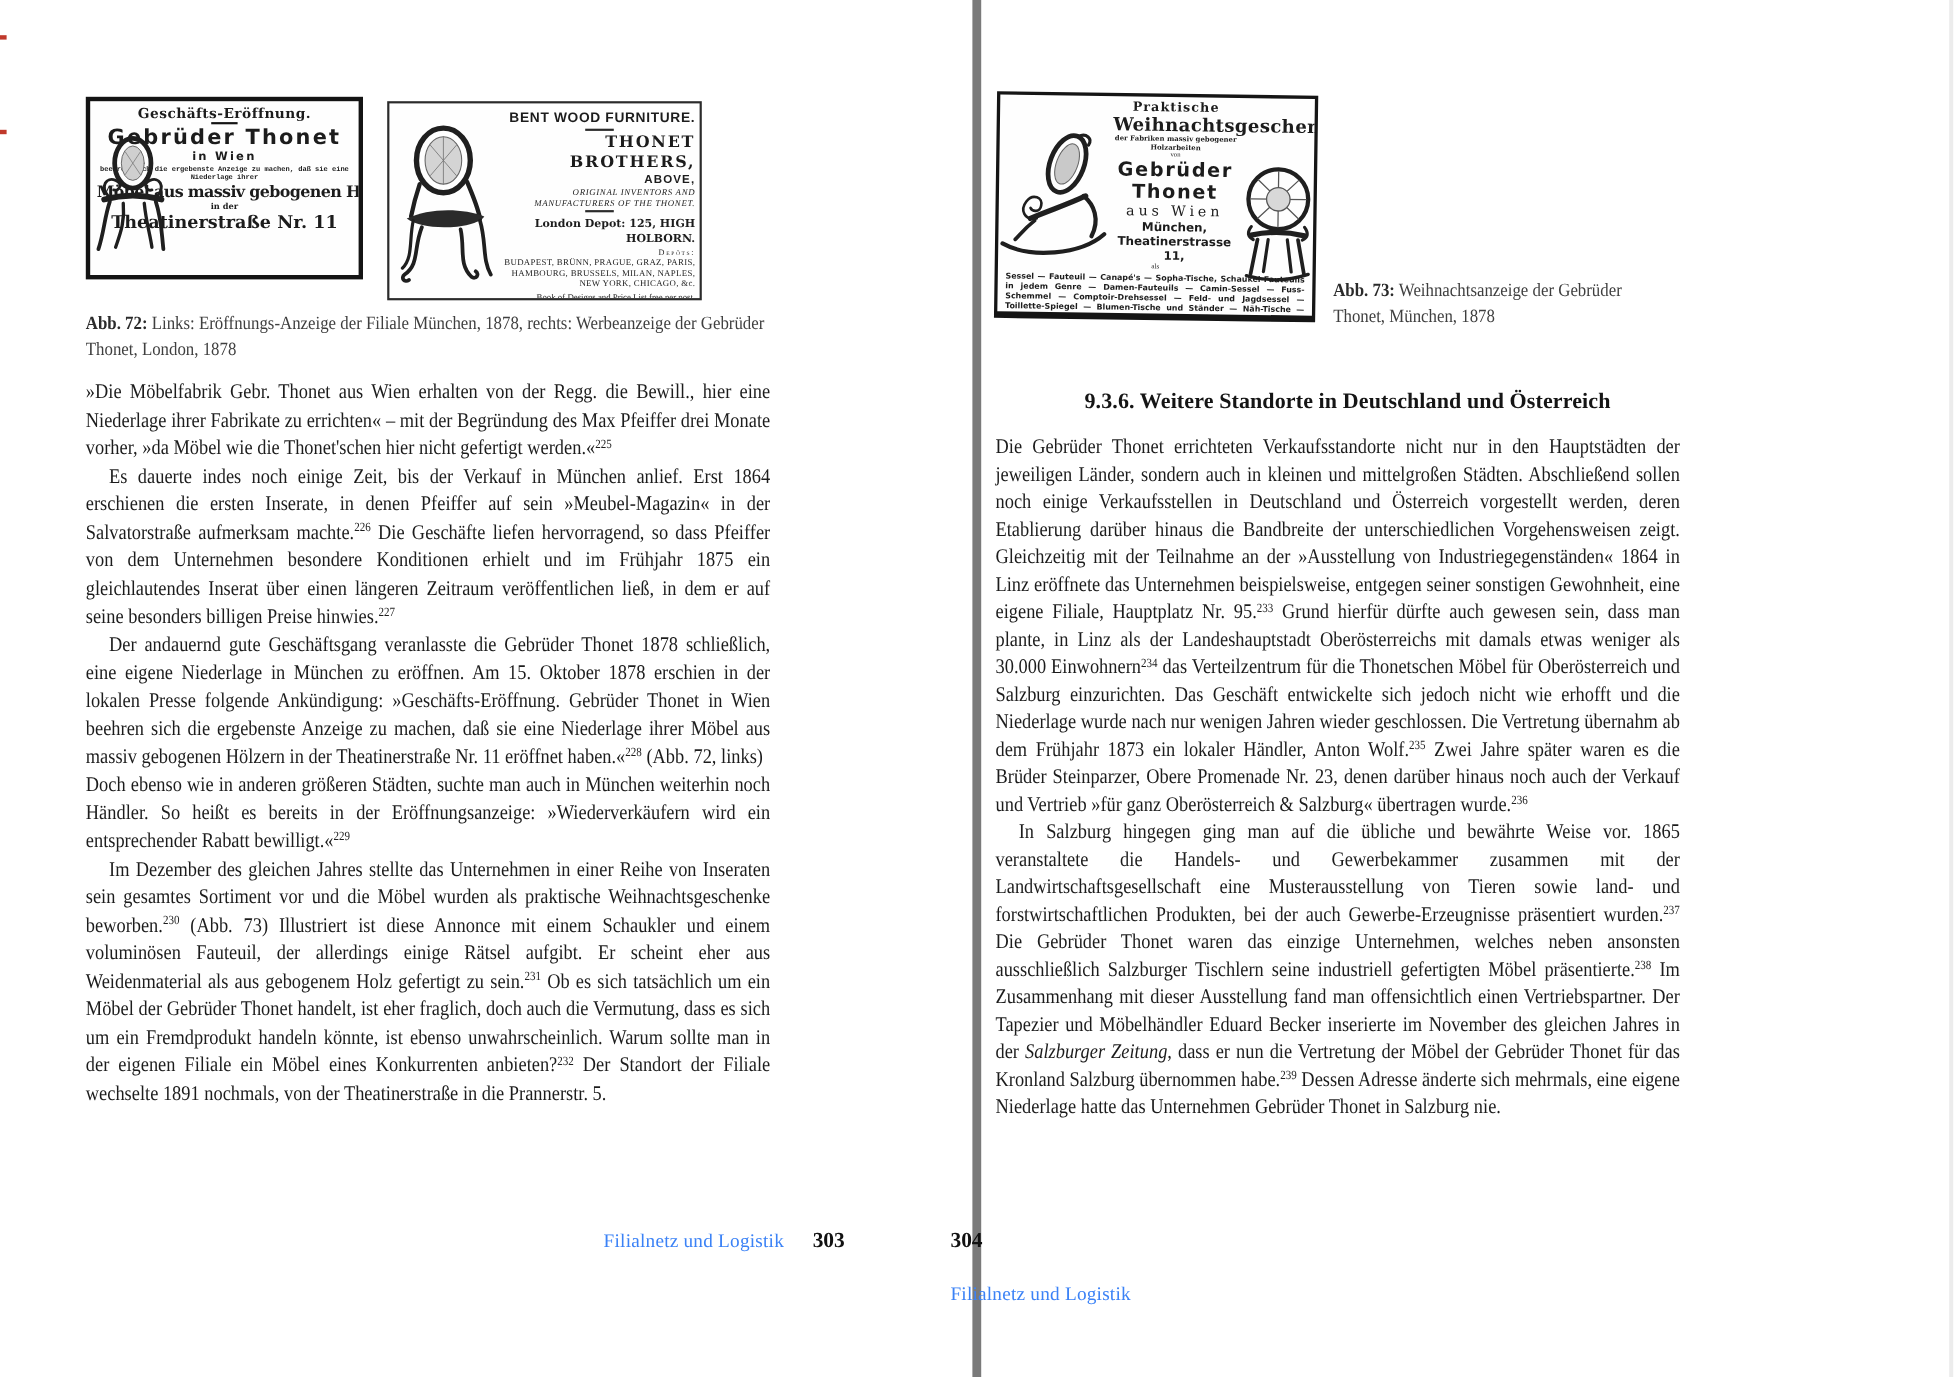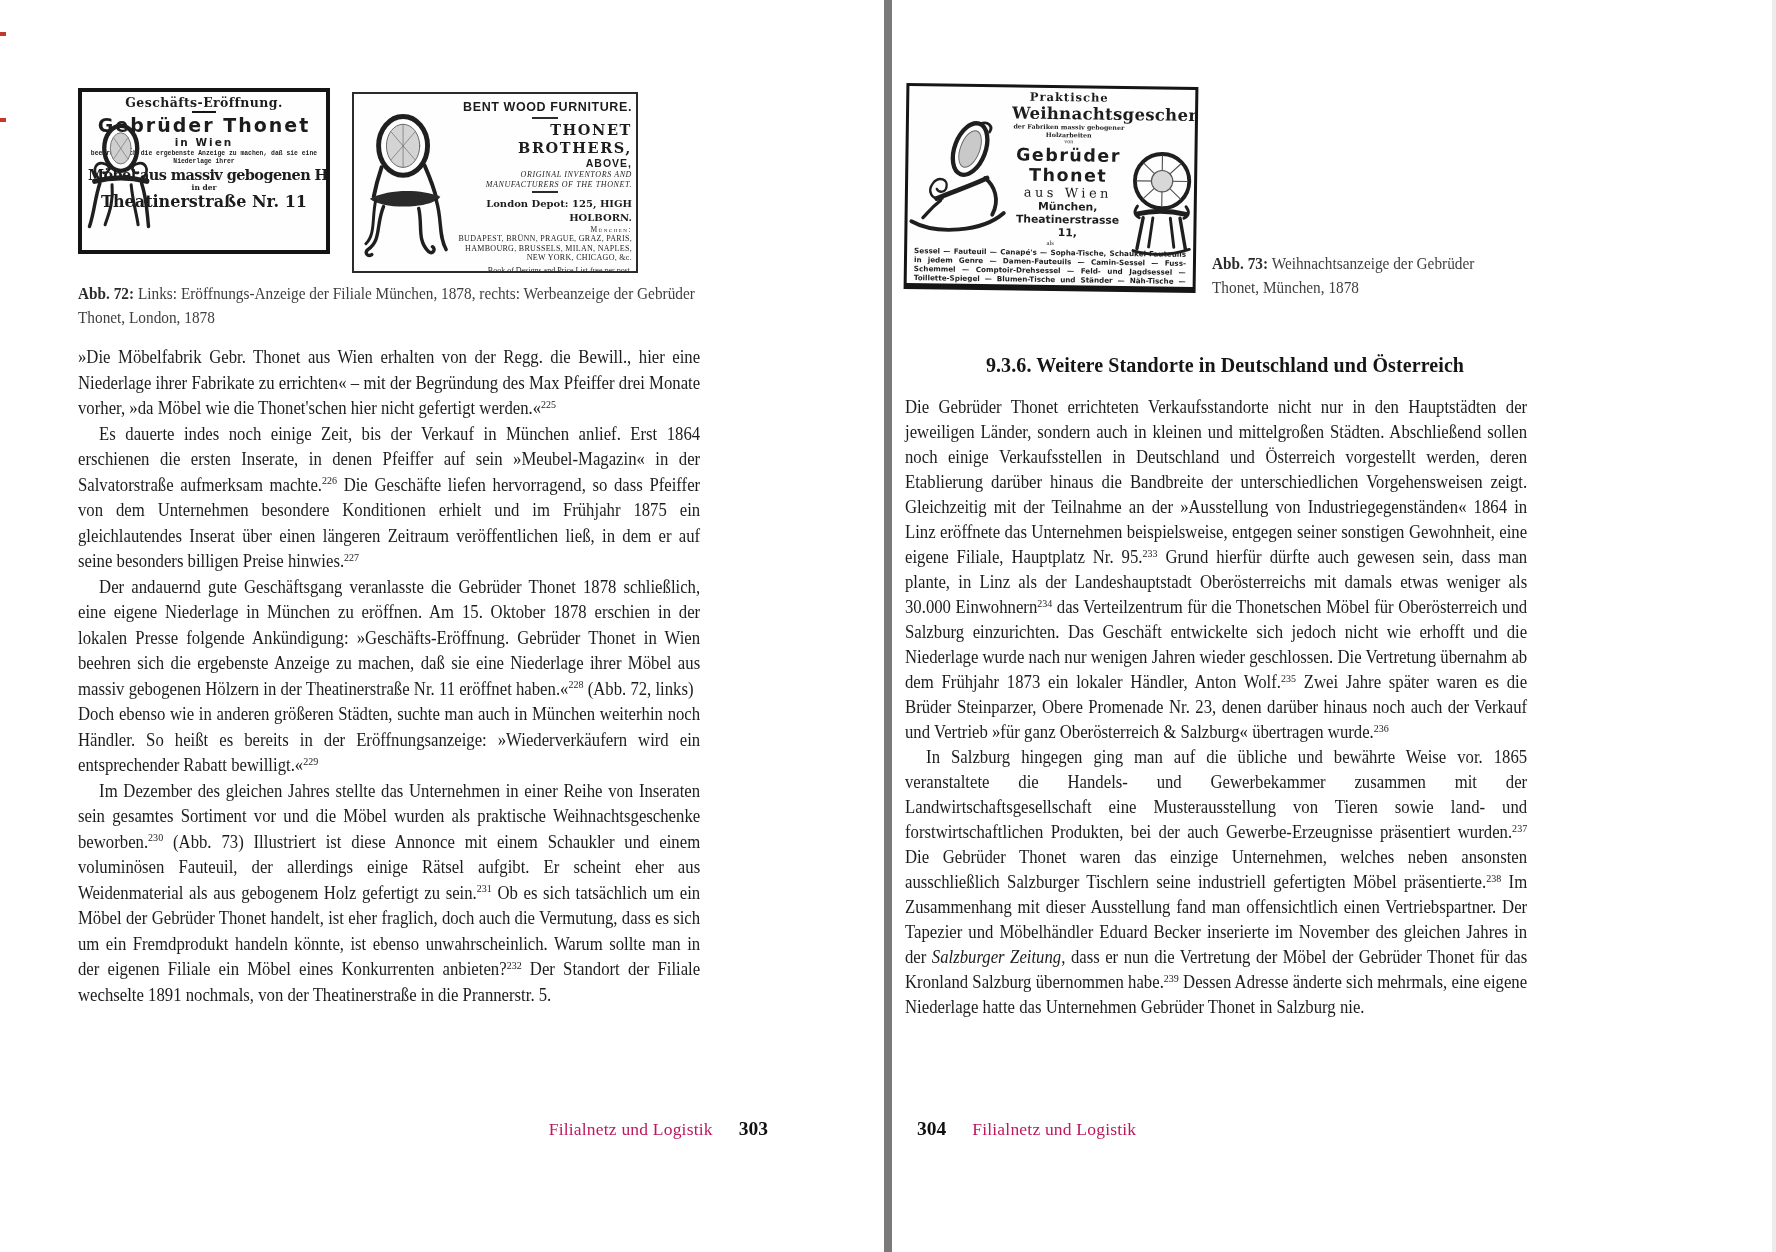--- a/index.html
+++ b/index.html
@@ -24,22 +24,22 @@
                    font-size:20px;font-weight:bold;letter-spacing:0.1px;color:#151515;text-align:center;}
 
   .caption{position:absolute;font-size:17px;line-height:23.5px;color:#3f3f3f;
            transform:scaleX(0.9);transform-origin:0 0;}
   .caption .cap-label{font-weight:bold;color:#2b2b2b;}
   .caption-72{left:78px;top:282px;width:690px;}
   .caption-73{left:1212px;top:252px;width:336px;}
 
   .footer{position:absolute;top:1118px;display:flex;align-items:baseline;gap:26px;}
   .footer-left{left:78px;width:690px;justify-content:flex-end;}
-  .footer-right{left:917px;}
-  .running-title{font-size:17.5px;color:#be185d;letter-spacing:0.2px;}
+  .footer-right{left:864px;flex-direction:column;}
+  .running-title{font-size:17.5px;color:#3b82f6;letter-spacing:0.2px;}
   .pagenum{font-size:19.5px;font-weight:bold;color:#111111;}
 
   
   .ad{position:absolute;background:#fefefe;box-sizing:border-box;overflow:hidden;}
   .ad-opening{left:78px;top:88px;width:252px;height:166px;border:4px solid #141414;padding:3px 6px 2px 6px;}
   .ad-london{left:352px;top:92px;width:286px;height:181px;border:2px solid #2b2b2b;padding:5px 4px;}
   .ad-xmas{left:905px;top:85px;width:292px;height:206px;border:3px solid #151515;border-bottom-width:6px;
            padding:3px 7px;transform:rotate(0.8deg);}
 
   .ad .chair{position:absolute;}
@@ -140,21 +140,21 @@
       </svg>
       <div class="adl-text">
         <div class="adl-headline">BENT WOOD FURNITURE.</div>
         <div class="adl-rule"></div>
         <div class="adl-brand">THONET BROTHERS,</div>
         <div class="adl-city">ABOVE,</div>
         <div class="adl-tag">ORIGINAL INVENTORS AND</div>
         <div class="adl-tag">MANUFACTURERS OF THE THONET.</div>
         <div class="adl-rule"></div>
         <div class="adl-depot">London Depot: 125, HIGH HOLBORN.</div>
-        <div class="adl-depots-label">München:</div>
+        <div class="adl-depots-label">Depôts:</div>
         <div class="adl-depots">BUDAPEST, BRÜNN, PRAGUE, GRAZ, PARIS, HAMBOURG, BRUSSELS, MILAN, NAPLES, NEW YORK, CHICAGO, &amp;c.</div>
         <div class="adl-note">Book of Designs and Price List free per post.</div>
       </div>
     </div>
 
     <div class="caption caption-72">
       <span class="cap-label">Abb. 72:</span><span> Links: Eröffnungs-Anzeige der Filiale München, 1878, rechts: Werbeanzeige der Gebrüder Thonet, London, 1878</span>
     </div>
 
     <div class="bodytext body-left">

